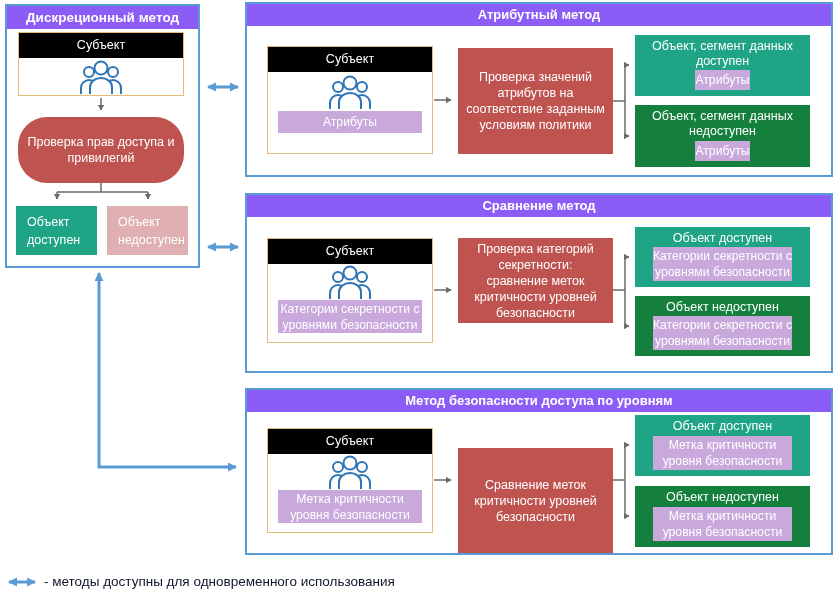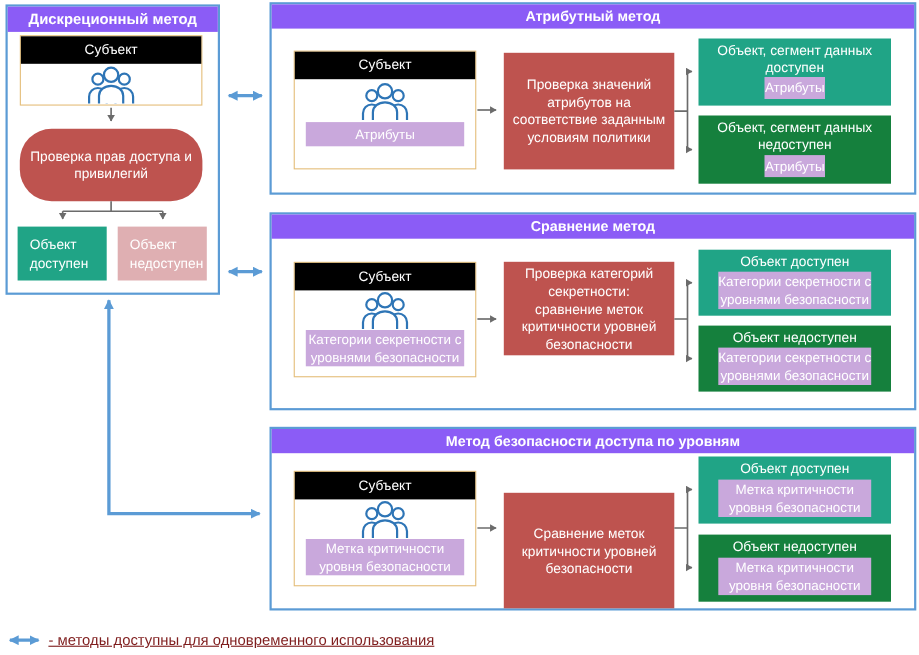--- a/index.html
+++ b/index.html
@@ -50,21 +50,21 @@
 
   .result-simple {
     position: absolute; color: #fff; font-size: 12.5px; line-height: 18px;
     display: flex; align-items: center; padding-left: 11px;
   }
   .result-simple.green { background: #20A486; }
   .result-simple.pink  { background: #DFAFB2; }
 
   .legend-text {
     position: absolute; left: 44px; top: 574px;
-    font-size: 13.5px; color: #7f1d1d; white-space: nowrap; text-decoration: underline;
+    font-size: 13.5px; color: #0f172a; white-space: nowrap;
   }
 
   svg.connectors { position: absolute; left: 0; top: 0; pointer-events: none; }
   .people-svg { display: block; }
 </style>
 </head>
 <body>
 
 <div class="canvas">
 

